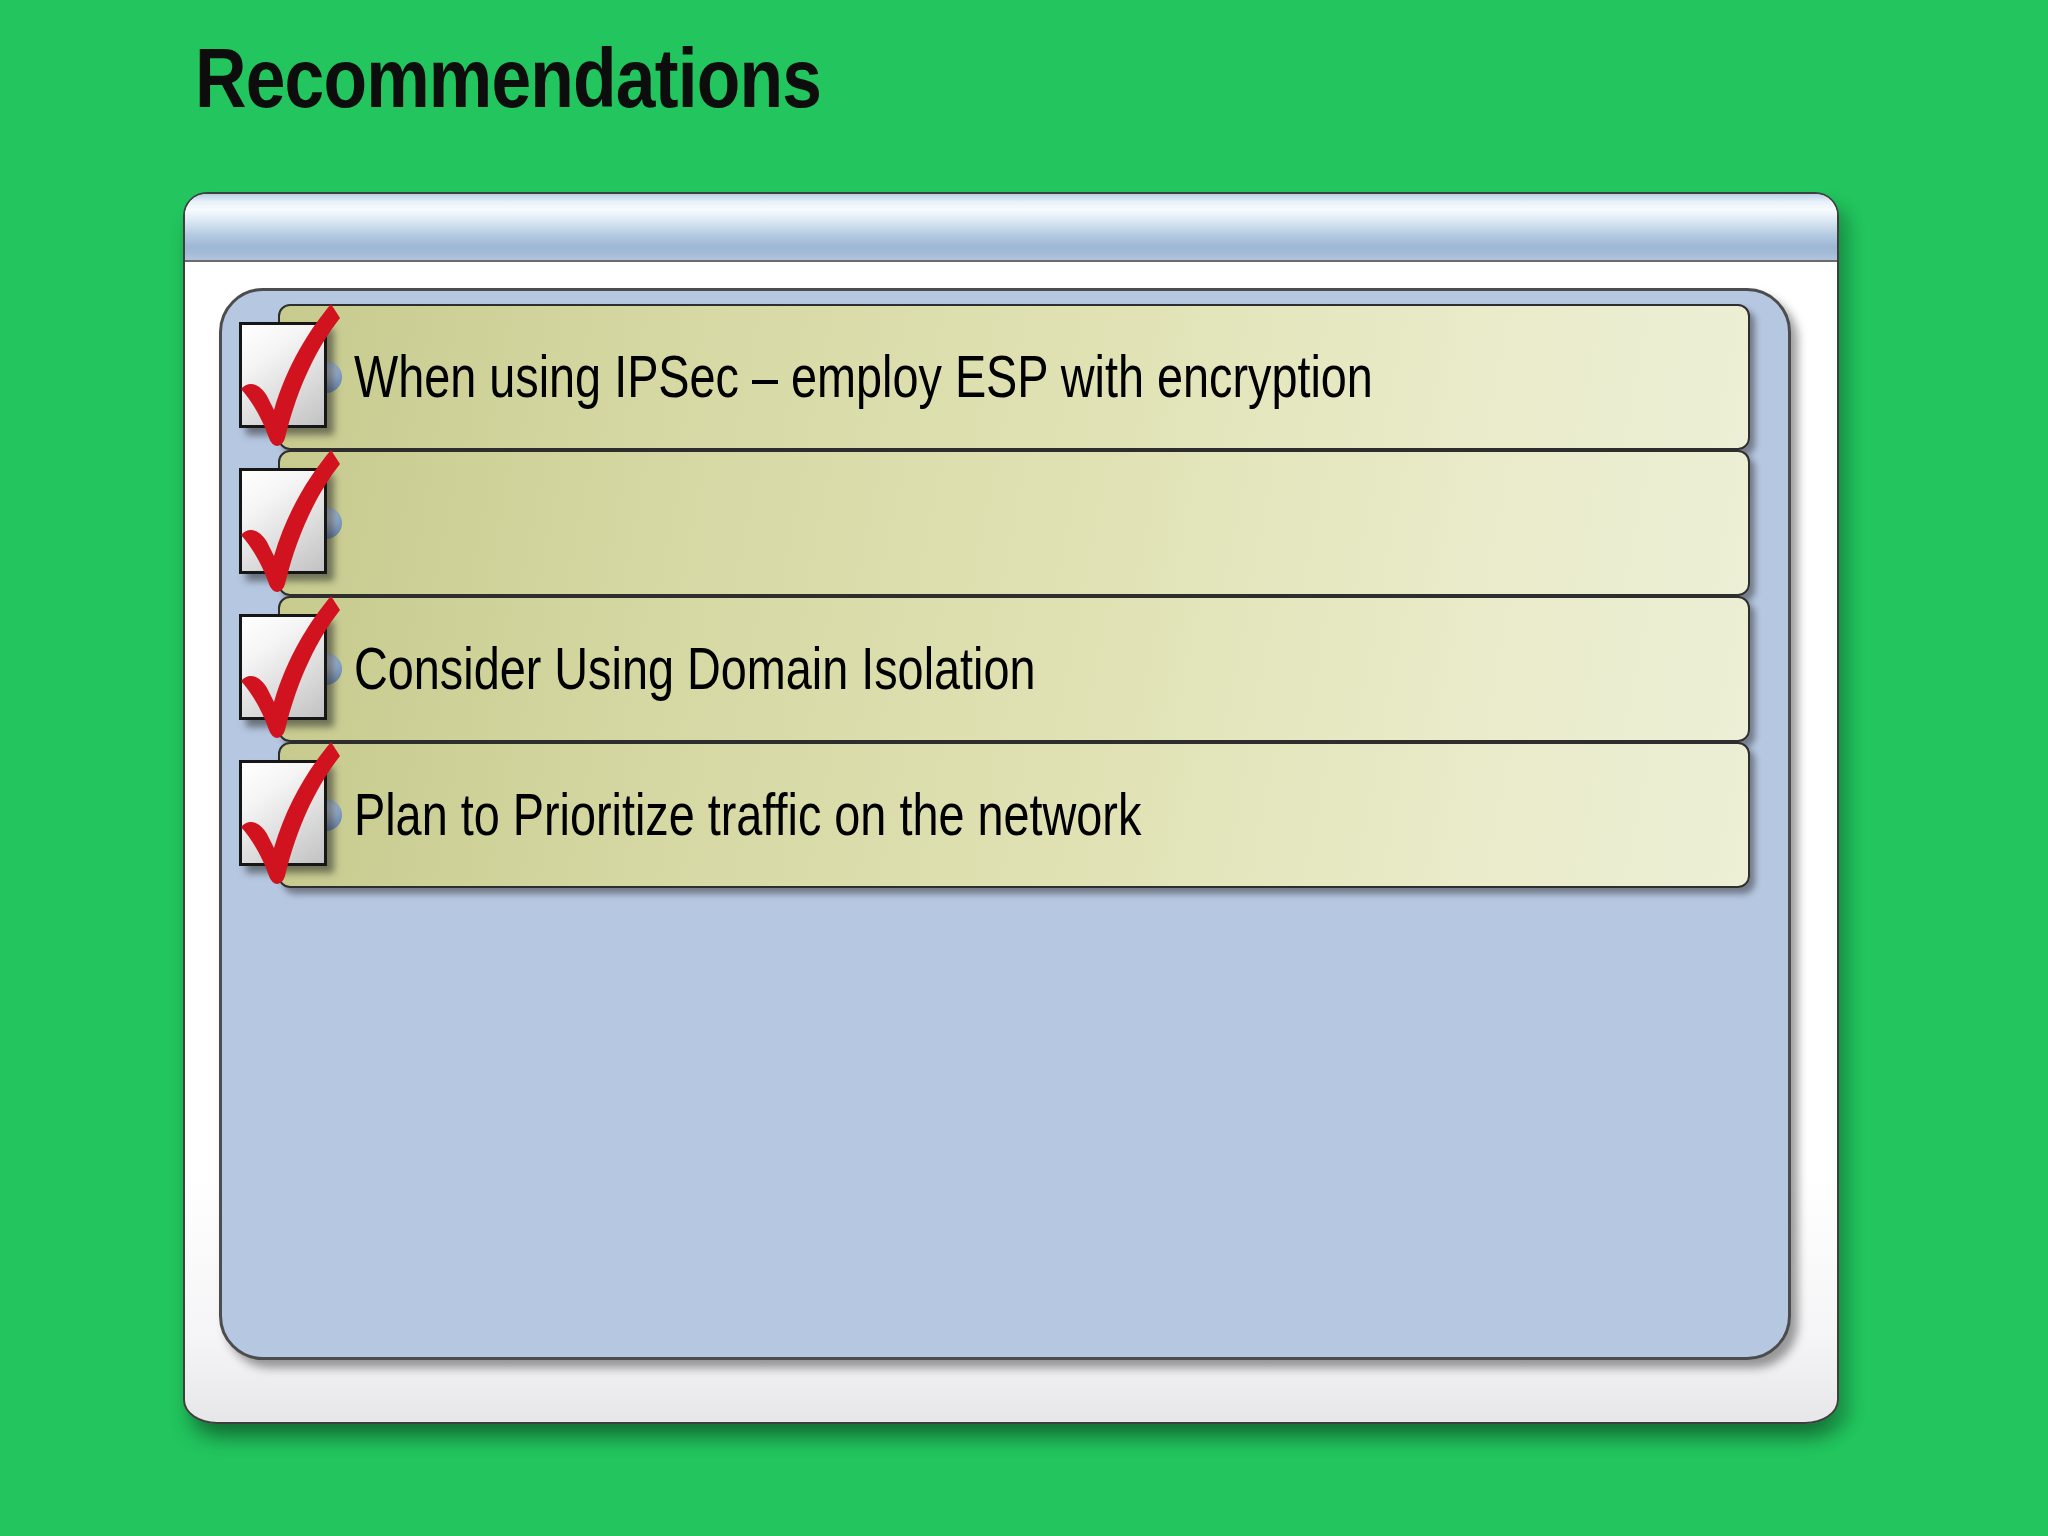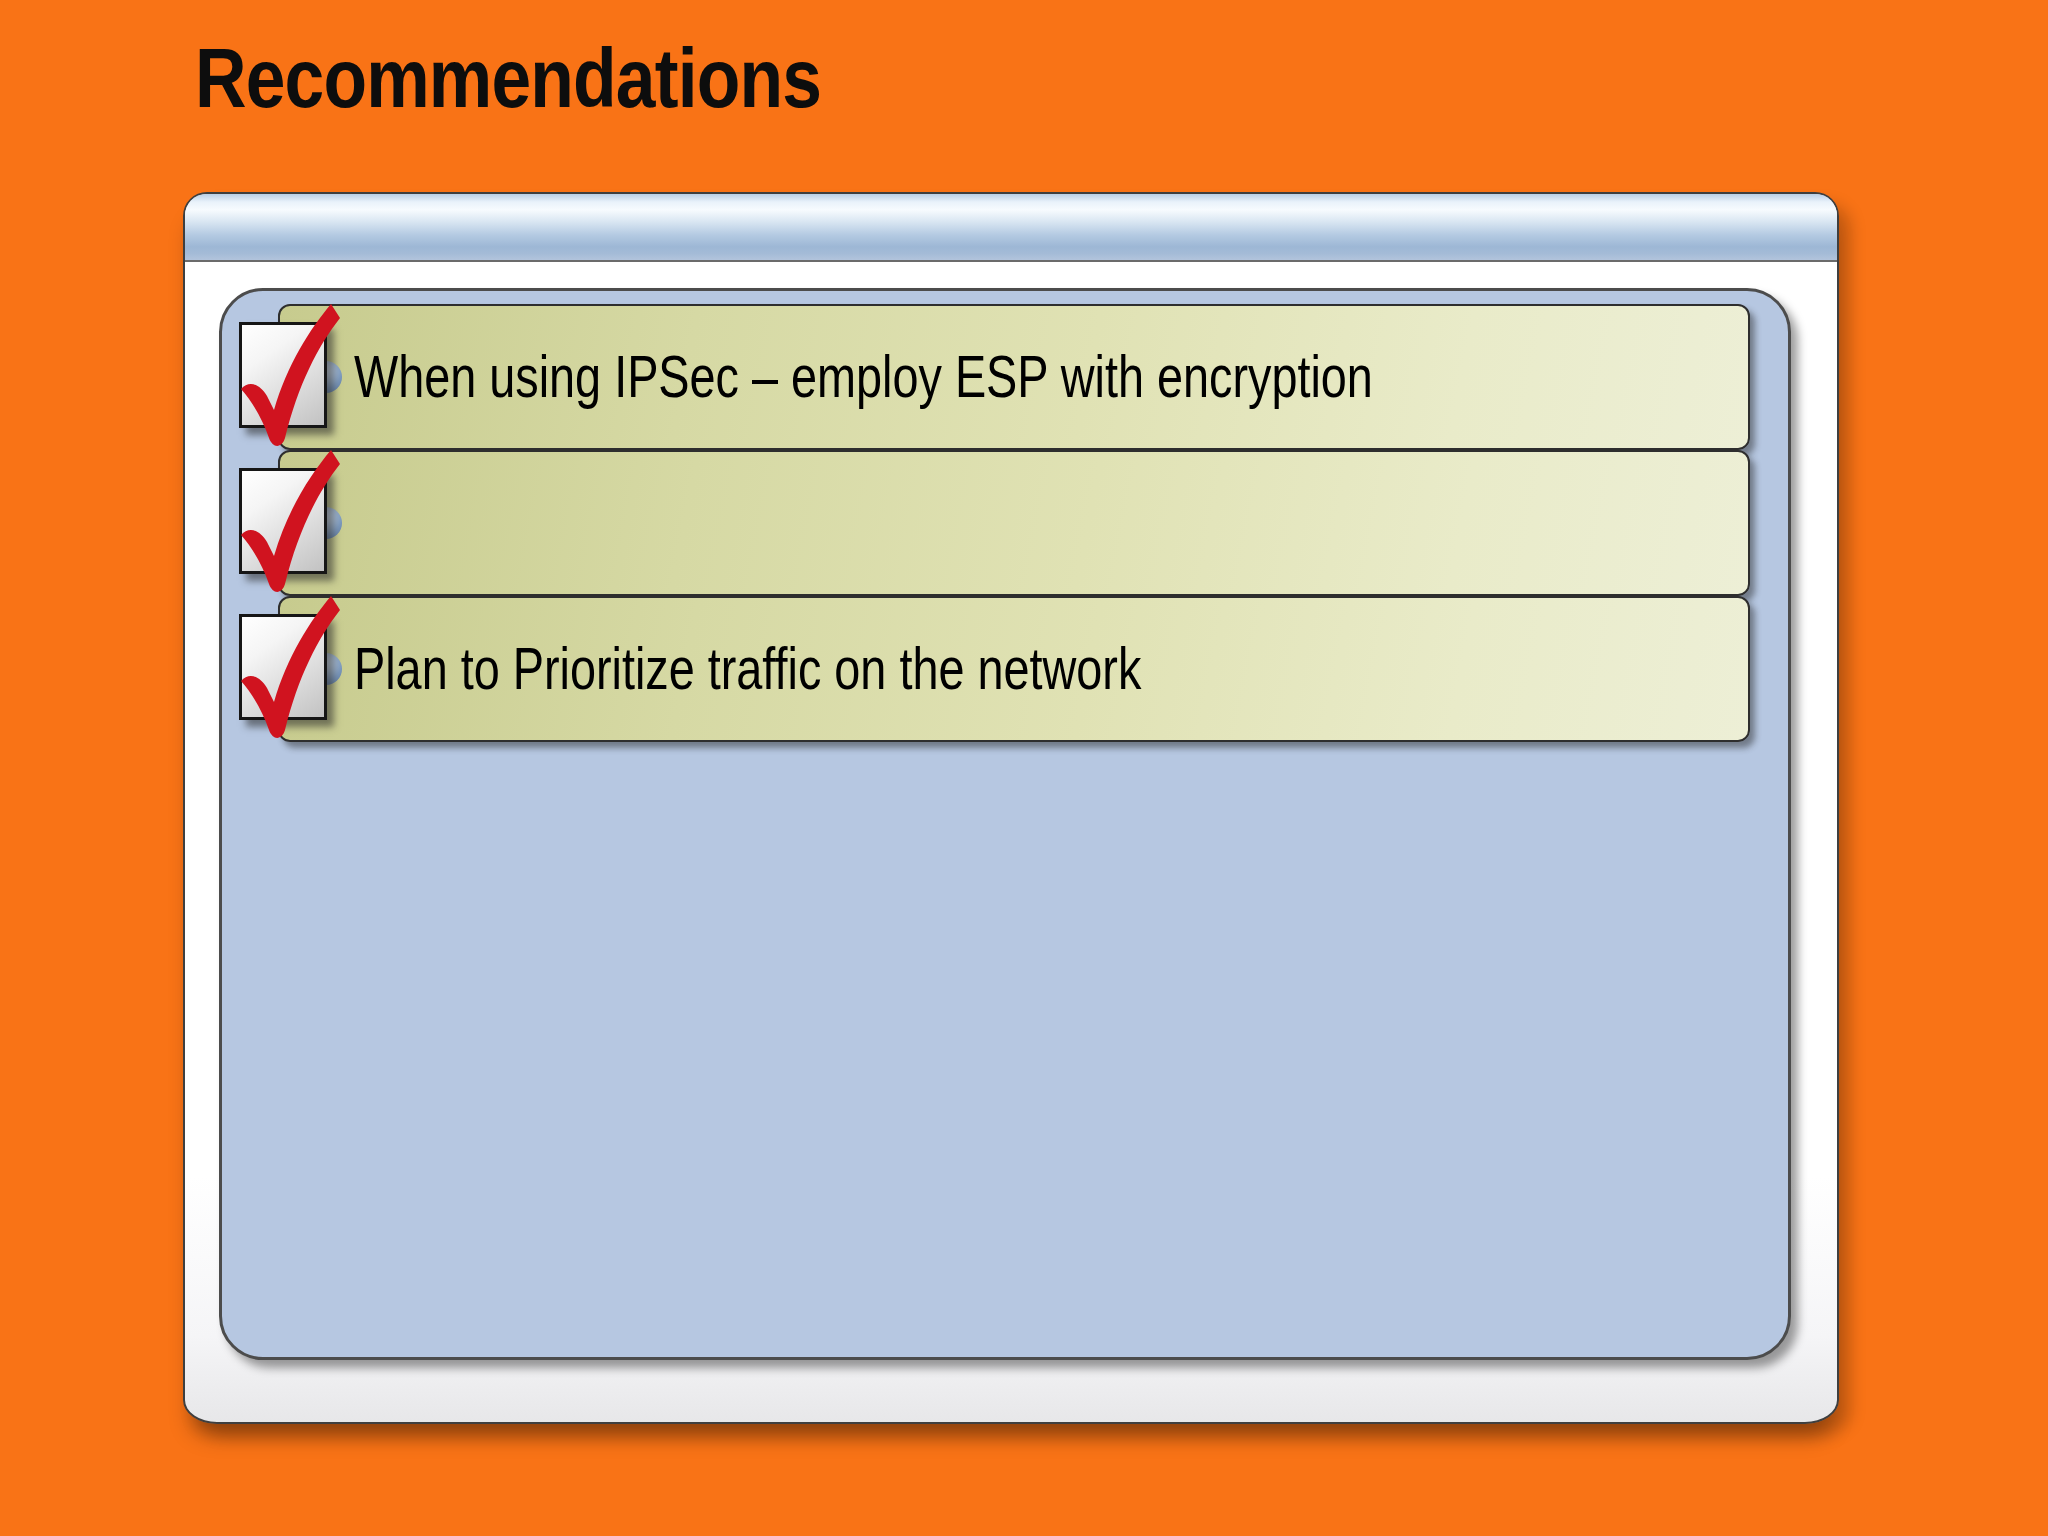--- a/index.html
+++ b/index.html
@@ -1,17 +1,17 @@
 <!DOCTYPE html>
 <html><head>
 <meta charset="utf-8">
 <style>
   html,body{margin:0;padding:0;background:#ffffff;}
   .stage{
-    position:relative;width:2048px;height:1536px;background:#f97316;
+    position:relative;width:2048px;height:1536px;background:#22c55e;
     font-family:"Liberation Sans",sans-serif;overflow:hidden;
   }
   
   .slide-title{
     position:absolute;left:195px;top:30px;margin:0;
     font-size:84px;font-weight:bold;color:#0d0d0d;white-space:nowrap;
   }
   .squeeze-title{display:inline-block;transform:scaleX(0.85);transform-origin:left center;letter-spacing:-1px;}
 
   
@@ -96,20 +96,29 @@
 
       <div class="row">
         <span class="sphere"></span>
         <span class="checkbox">
           <svg class="check-icon" viewBox="0 0 112 150">
             <path d="M7 88 C15 79 26 83 33 95 L40 109 C53 64 76 28 97 3 L106 17 C84 45 64 84 51 137 C48 147 39 148 35 137 C29 119 18 100 7 88 Z" fill="#d0131f"></path>
           </svg>
         </span>
       </div>
 
+      <div class="row">
+        <span class="sphere"></span>
+        <span class="checkbox">
+          <svg class="check-icon" viewBox="0 0 112 150">
+            <path d="M7 88 C15 79 26 83 33 95 L40 109 C53 64 76 28 97 3 L106 17 C84 45 64 84 51 137 C48 147 39 148 35 137 C29 119 18 100 7 88 Z" fill="#d0131f"></path>
+          </svg>
+        </span>
+        <span class="row-label"><span class="squeeze-label">Consider Using Domain Isolation</span></span>
+      </div>
 
 
       <div class="row">
         <span class="sphere"></span>
         <span class="checkbox">
           <svg class="check-icon" viewBox="0 0 112 150">
             <path d="M7 88 C15 79 26 83 33 95 L40 109 C53 64 76 28 97 3 L106 17 C84 45 64 84 51 137 C48 147 39 148 35 137 C29 119 18 100 7 88 Z" fill="#d0131f"></path>
           </svg>
         </span>
         <span class="row-label"><span class="squeeze-label">Plan to Prioritize traffic on the network</span></span>

